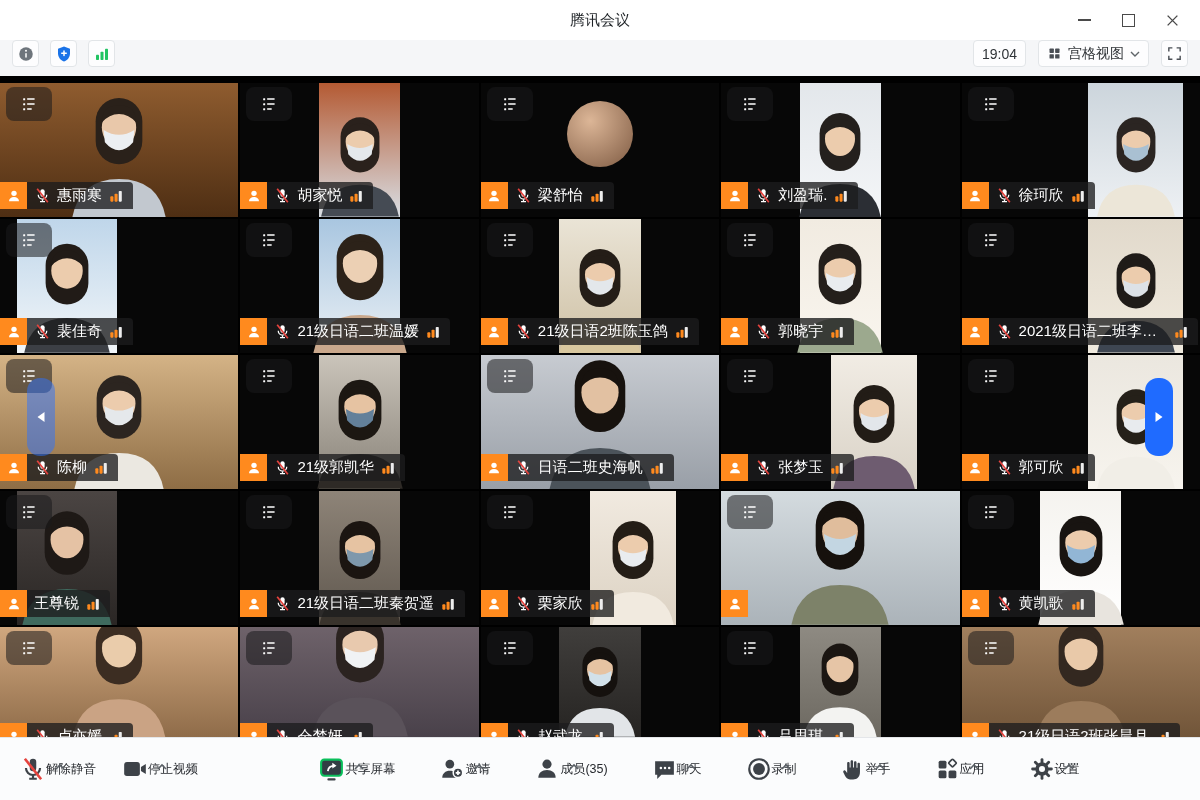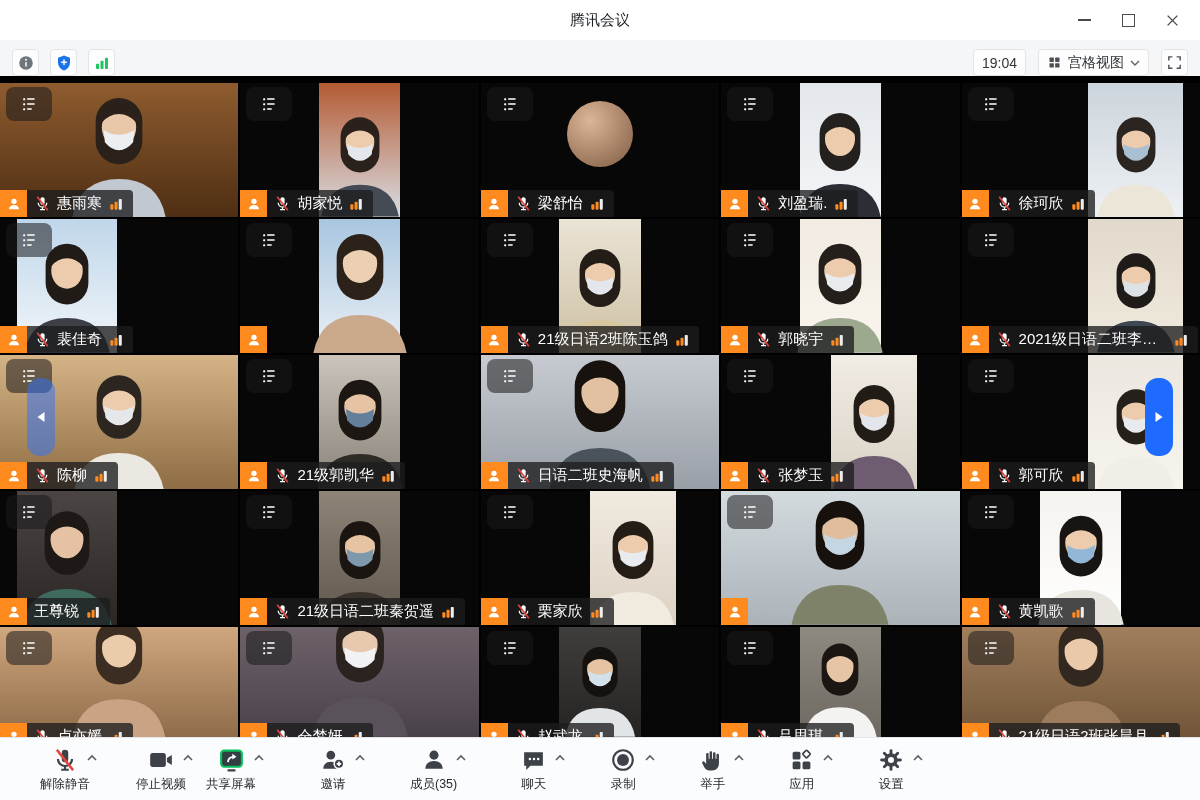--- a/index.html
+++ b/index.html
@@ -11,21 +11,21 @@
   .titlebar{position:absolute;top:0;left:0;right:0;height:40px;background:#fff;}
   .title{position:absolute;left:0;right:0;top:0;height:40px;line-height:40px;
          text-align:center;font-size:15px;color:#1e2226;}
   .win-controls{position:absolute;right:6px;top:0;height:40px;display:flex;}
   .win-btn{width:44px;height:40px;display:flex;align-items:center;justify-content:center;cursor:pointer;}
   .g-min{width:13px;height:2px;background:#4a4a4a;display:block;}
   .g-max{width:11px;height:11px;border:1.5px solid #4a4a4a;display:block;}
 
   
   .statusbar{position:absolute;top:40px;left:0;right:0;height:36px;background:#f5f6f8;
-             display:flex;align-items:flex-end;justify-content:space-between;padding:0 12px;box-sizing:border-box;}
+             display:flex;align-items:flex-start;justify-content:space-between;padding:0 12px;box-sizing:border-box;}
   .sb-left{display:flex;gap:11px;align-items:center;}
   .sb-right{display:flex;gap:12px;align-items:center;}
   .sb-btn,.sb-box{height:27px;background:#fdfdfe;border:1px solid #e2e5e8;border-radius:4px;
           display:flex;align-items:center;justify-content:center;box-sizing:border-box;cursor:pointer;padding:0;}
   .sb-btn{width:27px;}
   .sb-box{padding:0 8px;font-size:14px;color:#303438;gap:6px;}
   .time-box{min-width:52px;cursor:default;}
 
   
   .grid-wrap{position:absolute;top:76px;left:0;right:0;bottom:63px;background:#000;
@@ -35,40 +35,40 @@
   .video{position:absolute;top:0;bottom:0;background:linear-gradient(180deg,var(--bgA),var(--bgB));}
   .v-full{left:0;right:0;}
   .v-c{left:33%;width:34%;}
   .v-l{left:7%;width:42%;}
   .v-r{right:7%;width:40%;}
   .v-cr{left:46%;width:36%;}
   .person{position:absolute;bottom:0;left:50%;transform:translateX(-50%);
           height:calc(84% * var(--pz,1));display:block;}
   .avatar{position:absolute;left:50%;top:38%;transform:translate(-50%,-50%);width:66px;height:66px;
           border-radius:50%;background:radial-gradient(circle at 35% 30%,var(--avA,#dcb697),var(--avB,#7e5a42));}
-  .label{position:absolute;left:0;bottom:0;display:flex;align-items:stretch;height:27px;max-width:99%;}
+  .label{position:absolute;left:0;bottom:8px;display:flex;align-items:stretch;height:27px;max-width:99%;}
   .cut .label{bottom:-13px;}
   .badge{width:27px;background:#ff8a1e;display:flex;align-items:center;justify-content:center;flex:none;}
   .dark{display:flex;align-items:center;gap:6px;background:rgba(28,28,30,.78);
         padding:0 9px 0 7px;border-radius:0 4px 0 0;font-size:15px;color:#fff;white-space:nowrap;overflow:hidden;}
   .nm{overflow:hidden;text-overflow:ellipsis;max-width:200px;}
   .mic,.bars{display:flex;flex:none;}
   .list-ov{position:absolute;top:4px;left:6px;width:46px;height:34px;background:rgba(25,25,28,.55);
            border-radius:8px;display:flex;align-items:center;justify-content:center;cursor:pointer;}
   .page-arrow{position:absolute;width:28px;height:78px;border-radius:13px;top:302px;
               display:flex;align-items:center;justify-content:center;cursor:pointer;}
   .page-prev{left:27px;background:rgba(44,114,255,.5);}
   .page-next{right:27px;background:#1f6bff;}
 
   
   .bottombar{position:absolute;bottom:0;left:0;right:0;height:63px;background:#fbfcfd;
              border-top:1px solid #e4e6e9;display:flex;align-items:center;box-sizing:border-box;}
   .bb-left{display:flex;gap:26px;margin-left:20px;}
-  .bb-center{flex:1;display:flex;justify-content:flex-start;gap:44px;}
-  .tool{display:flex;flex-direction:column;align-items:center;cursor:pointer;margin-left:20px;}
+  .bb-center{flex:1;display:flex;justify-content:center;gap:44px;}
+  .tool{display:flex;align-items:center;cursor:pointer;}
   .t-row{position:relative;display:flex;align-items:center;justify-content:center;height:30px;}
   .t-icon{display:flex;}
   .t-chev{position:absolute;right:-20px;top:9px;display:flex;}
   .t-label{font-size:12.5px;color:#26292e;margin-top:1px;white-space:nowrap;}
   .leave{margin:0 16px 0 10px;height:40px;padding:0 21px;background:#fff;border:1px solid #f2635d;
          color:#f2635d;border-radius:6px;font-size:15px;cursor:pointer;flex:none;
          font-family:"Liberation Sans","DejaVu Sans",sans-serif;}
 </style>
 </head>
 <body>
@@ -449,20 +449,38 @@
             <rect x="9.5" y="17" width="6" height="2" rx="1"></rect>
           </svg>
     </div>
     <div class="label">
       <span class="badge" hidden="">
         <svg width="16" height="16" viewBox="0 0 24 24">
               <circle cx="12" cy="8" r="4" fill="#fff"></circle>
               <path d="M4.5 20c0-4 3.2-6.5 7.5-6.5s7.5 2.5 7.5 6.5z" fill="#fff"></path>
             </svg>
       </span>
+      <span class="dark">
+        <span class="mic">
+          <svg width="17" height="17" viewBox="0 0 24 24">
+                <rect x="9" y="3" width="6" height="11" rx="3" fill="#fff"></rect>
+                <path d="M6 11a6 6 0 0 0 12 0" stroke="#fff" stroke-width="1.8" fill="none"></path>
+                <path d="M12 17.5v3M8.5 20.5h7" stroke="#fff" stroke-width="1.8"></path>
+                <path d="M4.5 2.5l15 19" stroke="#e5433e" stroke-width="2.4"></path>
+              </svg>
+        </span>
+        <span class="nm">21级日语二班温媛</span>
+        <span class="bars" hidden="">
+          <svg width="16" height="16" viewBox="0 0 24 24">
+                <rect x="3.5" y="12.5" width="4.6" height="8" rx="1.2" fill="#ff8a1e"></rect>
+                <rect x="9.8" y="8.5" width="4.6" height="12" rx="1.2" fill="#ff8a1e"></rect>
+                <rect x="16.1" y="4.5" width="4.6" height="16" rx="1.2" fill="#ededed"></rect>
+              </svg>
+        </span>
+      </span>
     </div>
   </div>
 
   <div class="tile" style="--bgA: #eae4d6; --bgB: #cec0a4; --hair: #241d17; --skin: #ecccad; --mask: #e3e7eb; --shirt: #d8c79e; --pz: 1.05;">
     <div class="video v-c">
       <svg class="person" viewBox="0 0 100 110" preserveAspectRatio="xMidYMax meet">
         <rect x="31" y="13" width="38" height="54" rx="19" fill="var(--hair)"></rect>
         <ellipse cx="50" cy="37" rx="14" ry="16" fill="var(--skin)"></ellipse>
         <path d="M36 33 q0 -14 14 -14 q14 0 14 14 q-6 -7 -14 -7 q-8 0 -14 7 z" fill="var(--hair)"></path>
         <path d="M37.5 39 q12.5 8 25 0 l-1 10 q-5.5 6.5 -11.5 6.5 q-6 0 -11.5 -6.5 z" fill="var(--mask)"></path>

